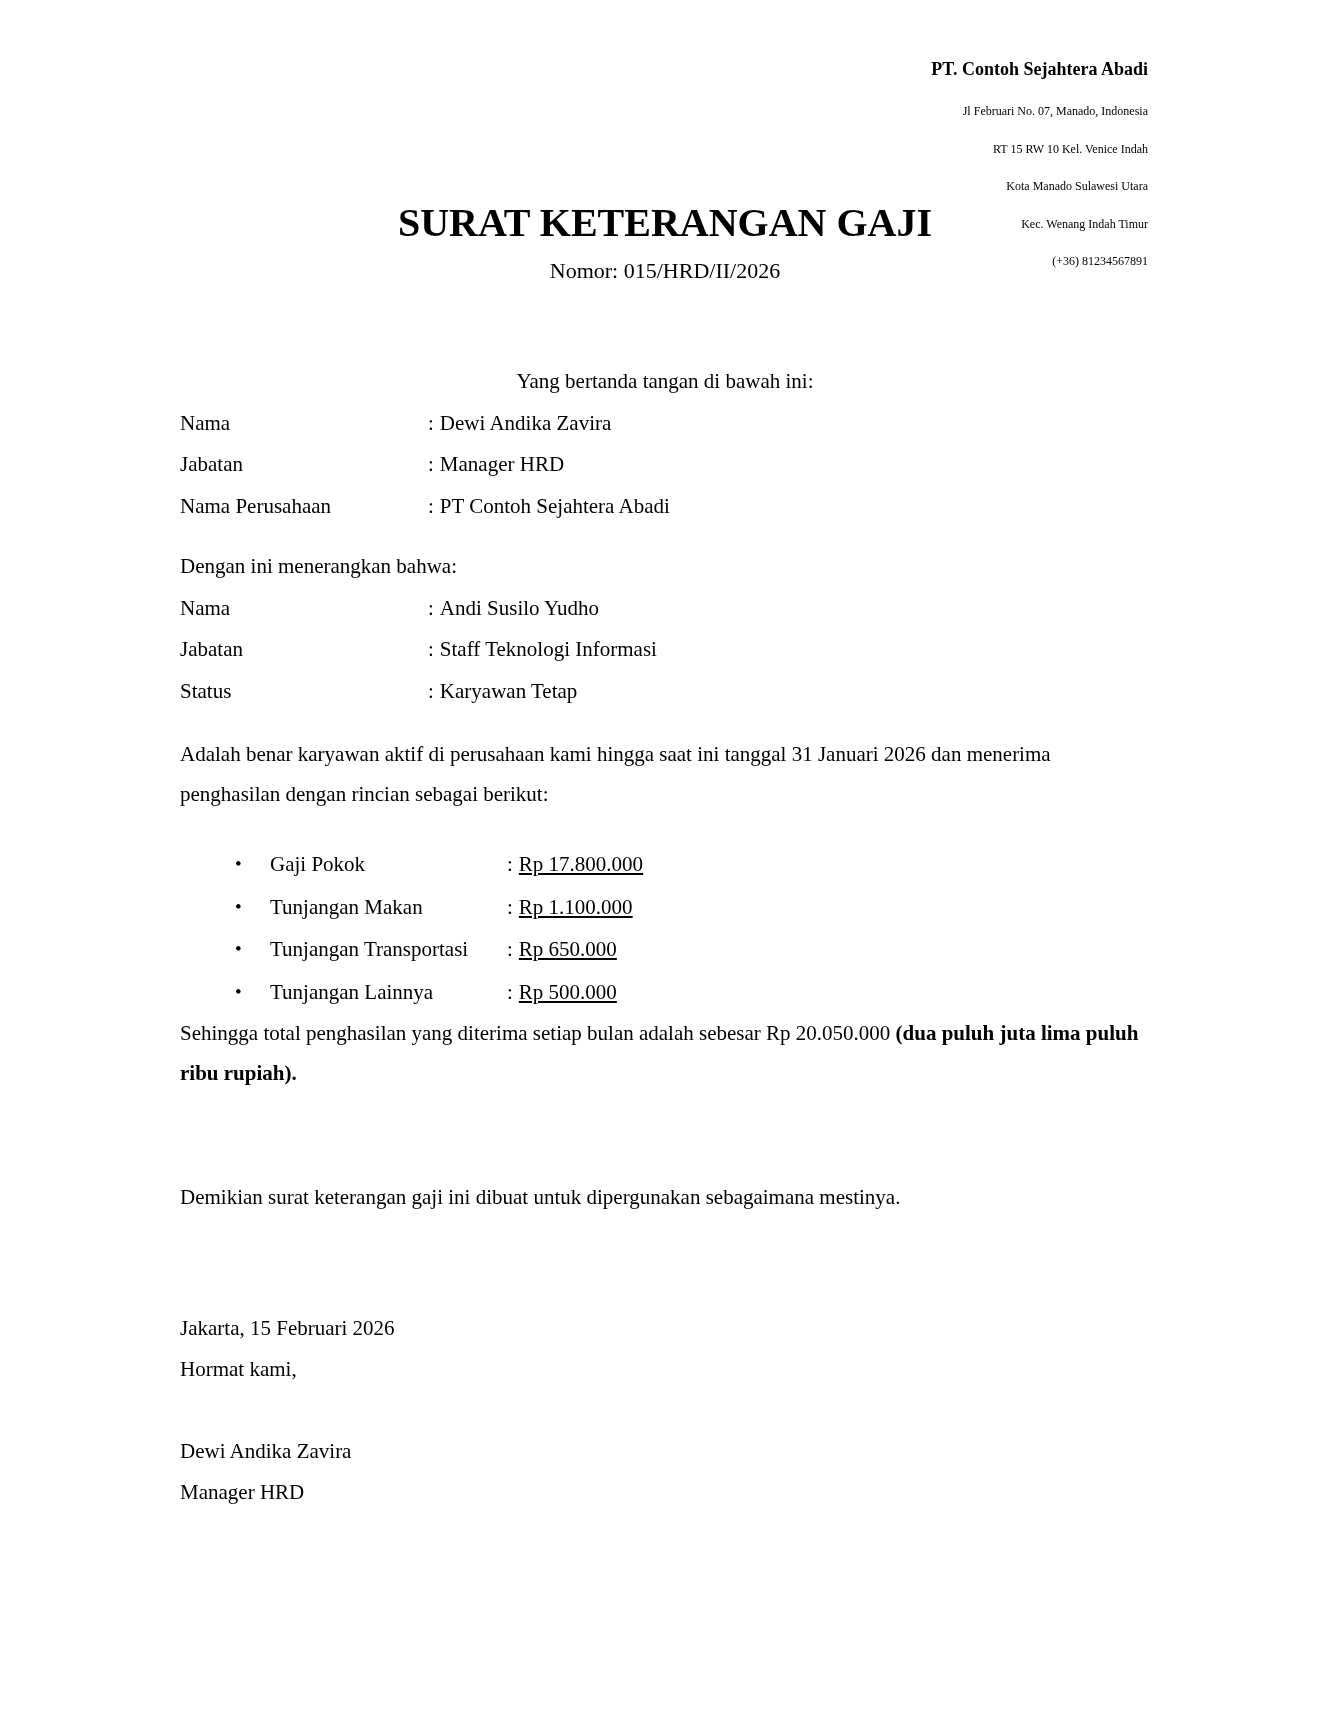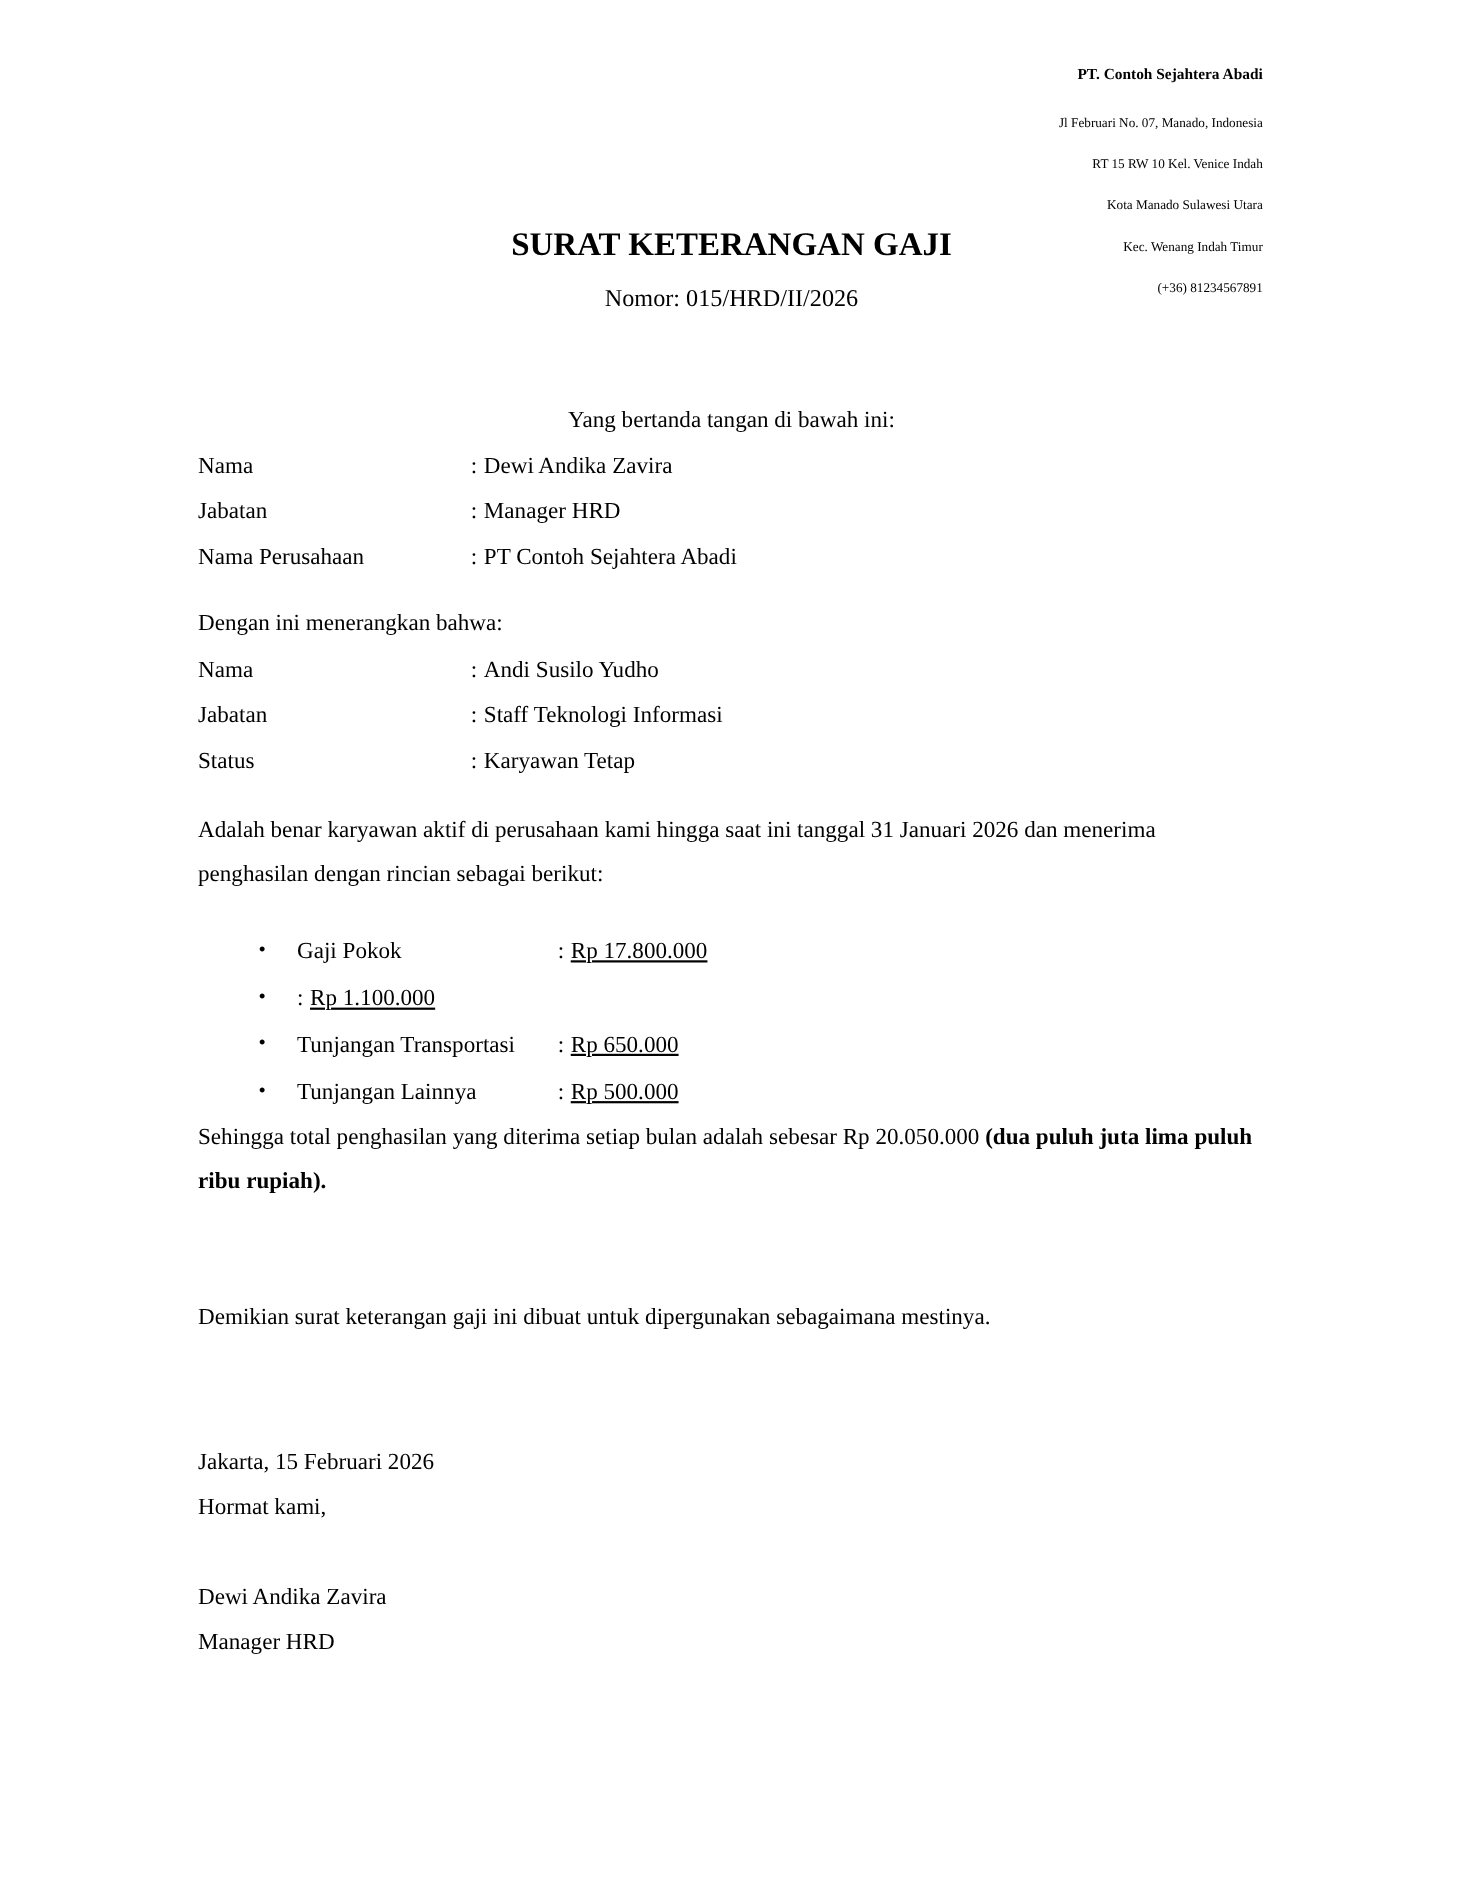--- a/index.html
+++ b/index.html
@@ -15,36 +15,36 @@
     overflow: hidden;
   }
   
   .letterhead {
     position: absolute;
     top: 57px;
     right: 182px;
     text-align: right;
   }
   .letterhead .company {
-    font-size: 14px;
+    font-size: 18px;
     font-weight: bold;
     line-height: 24px;
     margin-bottom: 12px;
   }
   .letterhead .addr-line {
     font-size: 12px;
     line-height: 37.5px;
   }
   
   .doc { padding: 0 180px; }
   .title {
     margin-top: 205px;
     width: 970px;
     text-align: center;
-    font-size: 30px;
+    font-size: 40px;
     font-weight: bold;
     line-height: 36px;
   }
   .doc-number {
     margin-top: 16px;
     width: 970px;
     text-align: center;
     font-size: 22px;
     line-height: 28px;
   }
@@ -125,20 +125,21 @@
 
     <div class="bullets">
       <div class="body-text brow">
         <span class="bdot">•</span>
           <span class="blbl">Gaji Pokok</span>
           <span class="sep">:</span>
           <span class="val">Rp 17.800.000</span>
       </div>
       <div class="body-text brow">
         <span class="bdot">•</span>
+          <span class="blbl">Tunjangan Makan</span>
           <span class="sep">:</span>
           <span class="val">Rp 1.100.000</span>
       </div>
       <div class="body-text brow">
         <span class="bdot">•</span>
           <span class="blbl">Tunjangan Transportasi</span>
           <span class="sep">:</span>
           <span class="val">Rp 650.000</span>
       </div>
       <div class="body-text brow">

